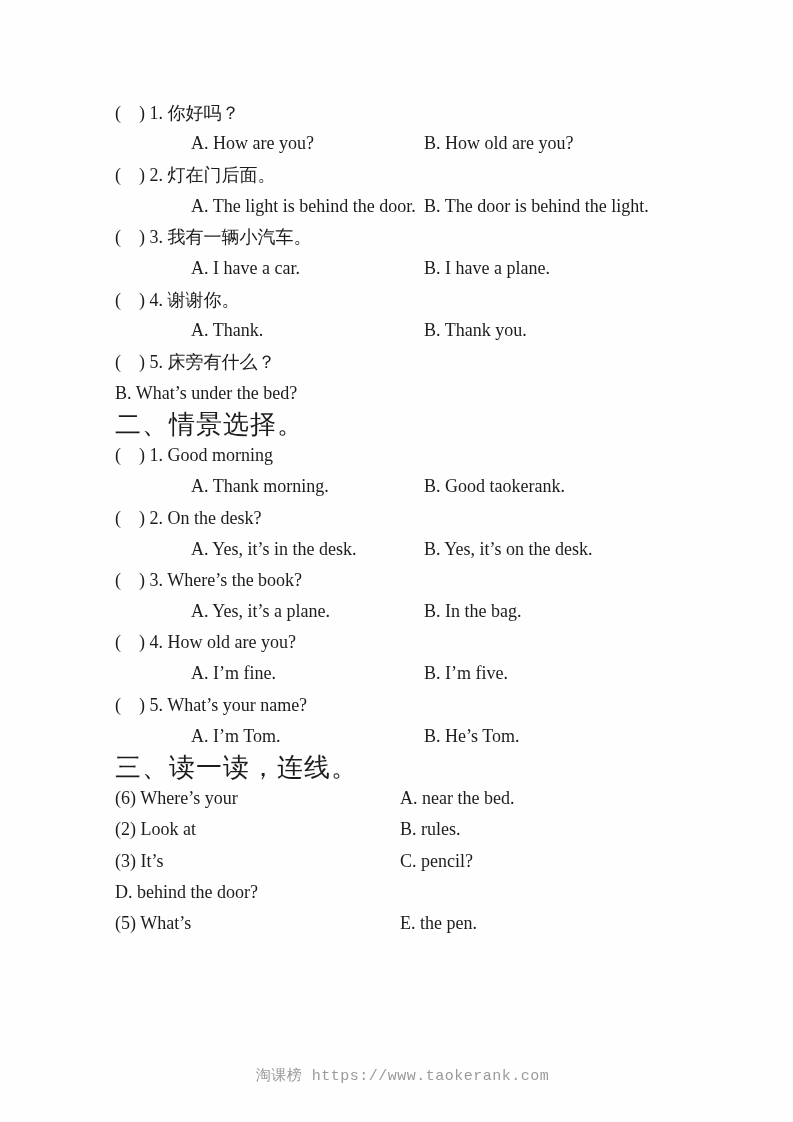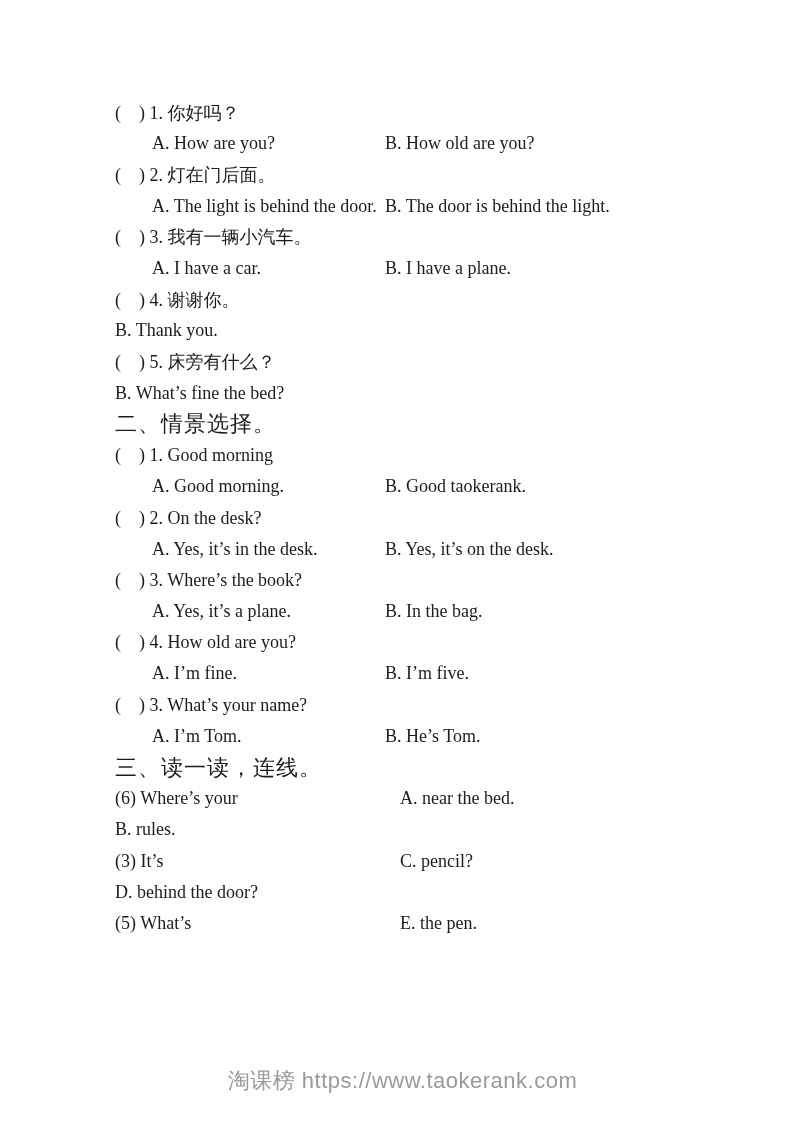--- a/index.html
+++ b/index.html
@@ -23,47 +23,47 @@
     width: 640px;
   }
   .line {
     height: 31.2px;
     display: flex;
     align-items: center;
     font-size: 18px;
     white-space: pre;
   }
   .line.heading {
-    font-size: 22px;
+    font-size: 26px;
     letter-spacing: 1px;
     text-align: center;
   }
   .opts .optA {
-    margin-left: 37px;
+    margin-left: 76px;
     width: 233px;
     flex: 0 0 auto;
   }
   .opts .optB {
     flex: 0 0 auto;
   }
   .pair .m-left {
     width: 285px;
     flex: 0 0 auto;
   }
   .pair .m-right {
     flex: 0 0 auto;
   }
   .footer {
     position: absolute;
     left: 12px;
     right: 0;
     top: 1066px;
     text-align: center;
-    font-family: Liberation Sans, sans-serif;
-    font-size: 22px;
+    font-family: Liberation Mono, monospace;
+    font-size: 15px;
     color: #9a9a9a;
     letter-spacing: 0.5px;
   }
 </style>
 </head>
 <body>
 
 <div class="page">
   <div class="content">
 
@@ -77,62 +77,64 @@
       <span class="optA">A. The light is behind the door.</span>
       <span class="optB">B. The door is behind the light.</span>
     </div>
     <div class="line q"><span>(    ) 3. 我有一辆小汽车。</span></div>
     <div class="line opts">
       <span class="optA">A. I have a car.</span>
       <span class="optB">B. I have a plane.</span>
     </div>
     <div class="line q"><span>(    ) 4. 谢谢你。</span></div>
     <div class="line opts">
+      <span class="optA">A. Thank.</span>
       <span class="optB">B. Thank you.</span>
     </div>
     <div class="line q"><span>(    ) 5. 床旁有什么？</span></div>
     <div class="line opts">
-      <span class="optB">B. What’s fine the bed?</span>
+      <span class="optB">B. What’s under the bed?</span>
     </div>
 
     <div class="line heading"><span>二、情景选择。</span></div>
 
     <div class="line q"><span>(    ) 1. Good morning</span></div>
     <div class="line opts">
-      <span class="optA">A. Good morning.</span>
+      <span class="optA">A. Thank morning.</span>
       <span class="optB">B. Good taokerank.</span>
     </div>
     <div class="line q"><span>(    ) 2. On the desk?</span></div>
     <div class="line opts">
       <span class="optA">A. Yes, it’s in the desk.</span>
       <span class="optB">B. Yes, it’s on the desk.</span>
     </div>
     <div class="line q"><span>(    ) 3. Where’s the book?</span></div>
     <div class="line opts">
       <span class="optA">A. Yes, it’s a plane.</span>
       <span class="optB">B. In the bag.</span>
     </div>
     <div class="line q"><span>(    ) 4. How old are you?</span></div>
     <div class="line opts">
       <span class="optA">A. I’m fine.</span>
       <span class="optB">B. I’m five.</span>
     </div>
-    <div class="line q"><span>(    ) 3. What’s your name?</span></div>
+    <div class="line q"><span>(    ) 5. What’s your name?</span></div>
     <div class="line opts">
       <span class="optA">A. I’m Tom.</span>
       <span class="optB">B. He’s Tom.</span>
     </div>
 
     <div class="line heading"><span>三、读一读，连线。</span></div>
 
     <div class="line pair">
       <span class="m-left">(6) Where’s your</span>
       <span class="m-right">A. near the bed.</span>
     </div>
     <div class="line pair">
+      <span class="m-left">(2) Look at</span>
       <span class="m-right">B. rules.</span>
     </div>
     <div class="line pair">
       <span class="m-left">(3) It’s</span>
       <span class="m-right">C. pencil?</span>
     </div>
     <div class="line pair">
       <span class="m-right">D. behind the door?</span>
     </div>
     <div class="line pair">

